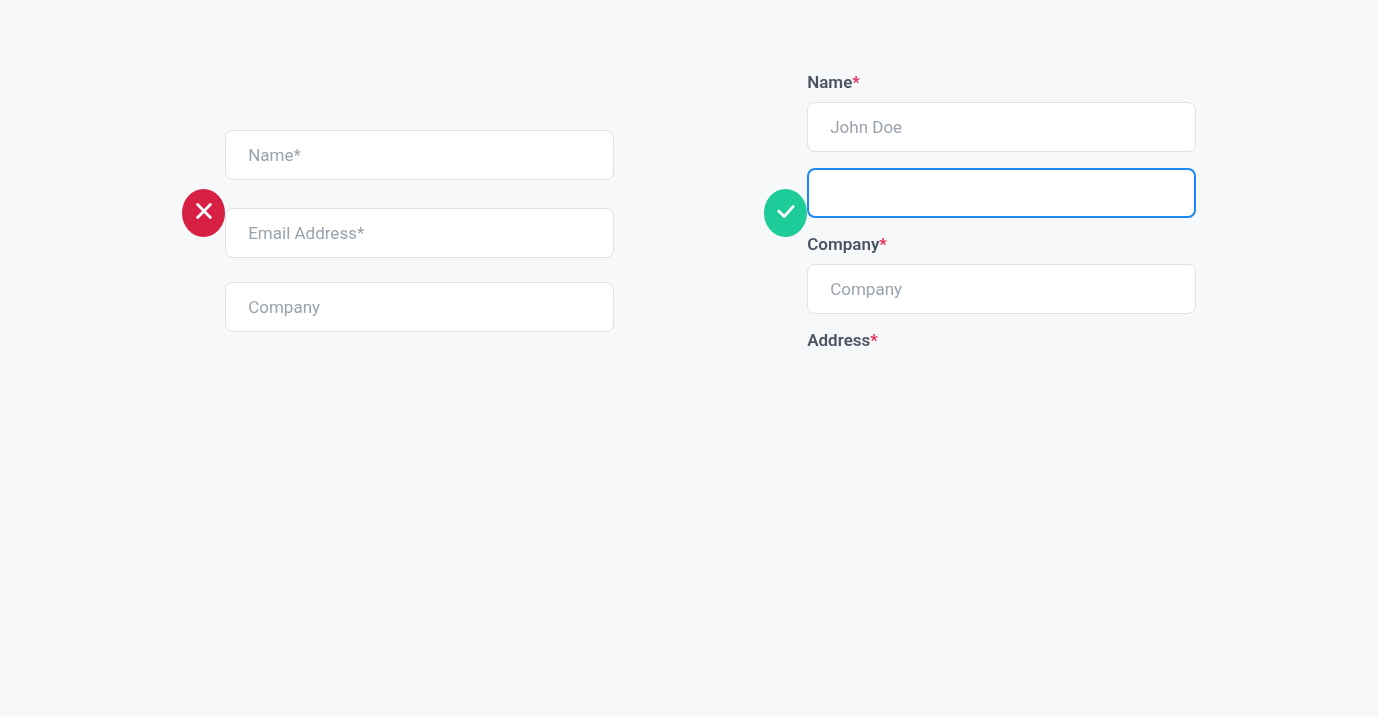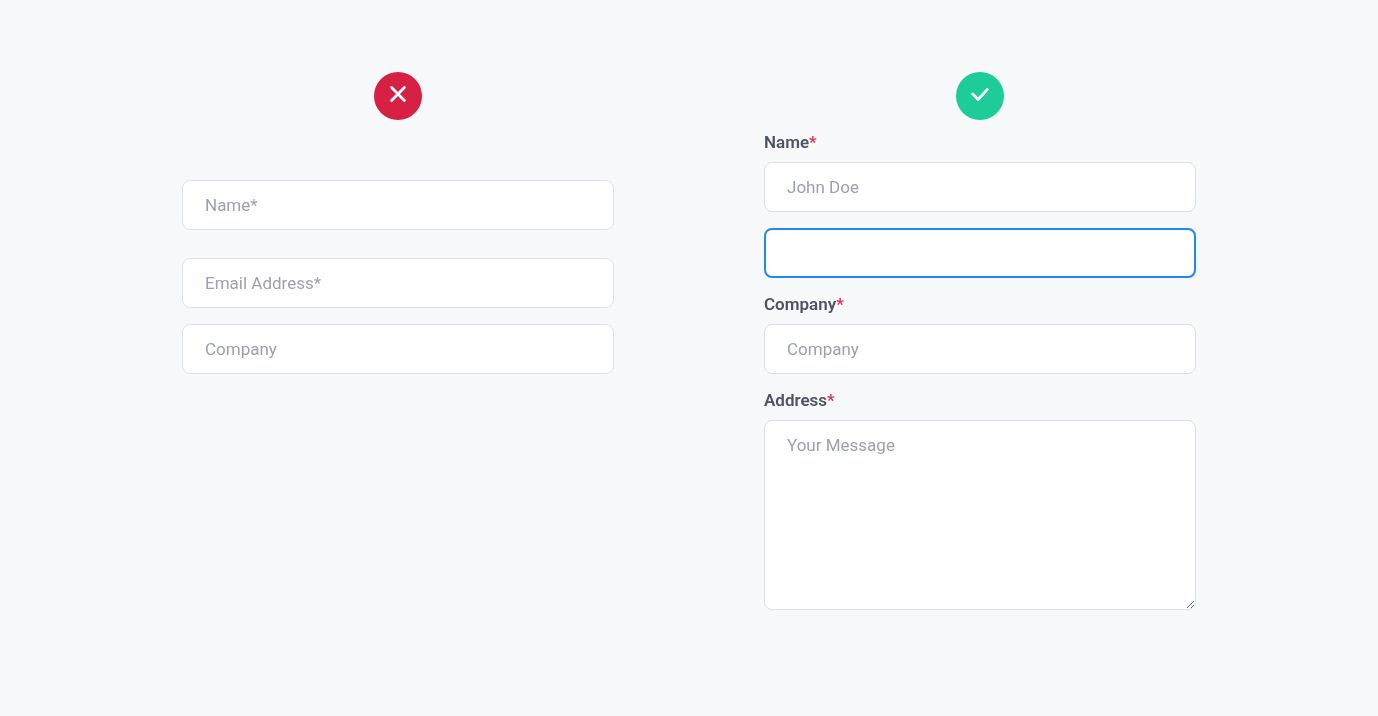--- a/index.html
+++ b/index.html
@@ -16,21 +16,20 @@
     }
     .container {
       display: flex;
       justify-content: center;
       gap: 150px;
       padding-top: 72px;
     }
     .column {
       width: 432px;
       display: flex;
-      flex-direction: column;
       align-items: center;
     }
     .badge {
       width: 48px;
       height: 48px;
       border-radius: 50%;
       display: flex;
       align-items: center;
       justify-content: center;
       margin-bottom: 12px;
@@ -53,21 +52,21 @@
     .form {
       width: 100%;
     }
     .form-left {
       padding-top: 48px;
     }
     .field-group {
       margin-bottom: 16px;
     }
     .left-gap-small {
-      margin-bottom: 16px;
+      margin-bottom: 24px;
     }
     .left-gap-large {
       margin-bottom: 28px;
     }
     .label {
       display: block;
       font-size: 17px;
       font-weight: 600;
       color: #4b5462;
       margin-bottom: 10px;
@@ -154,19 +153,18 @@
         <label class="label">
           <span>Company</span><span class="req">*</span>
         </label>
         <input class="input" type="text" placeholder="Company" style="">
       </div>
 
       <div class="field-group">
         <label class="label">
           <span>Address</span><span class="req">*</span>
         </label>
-        <textarea class="textarea" placeholder="Your Message" style=""></textarea>
       </div>
 
     </div>
   </div>
 
 </div>
 
 </body></html>

